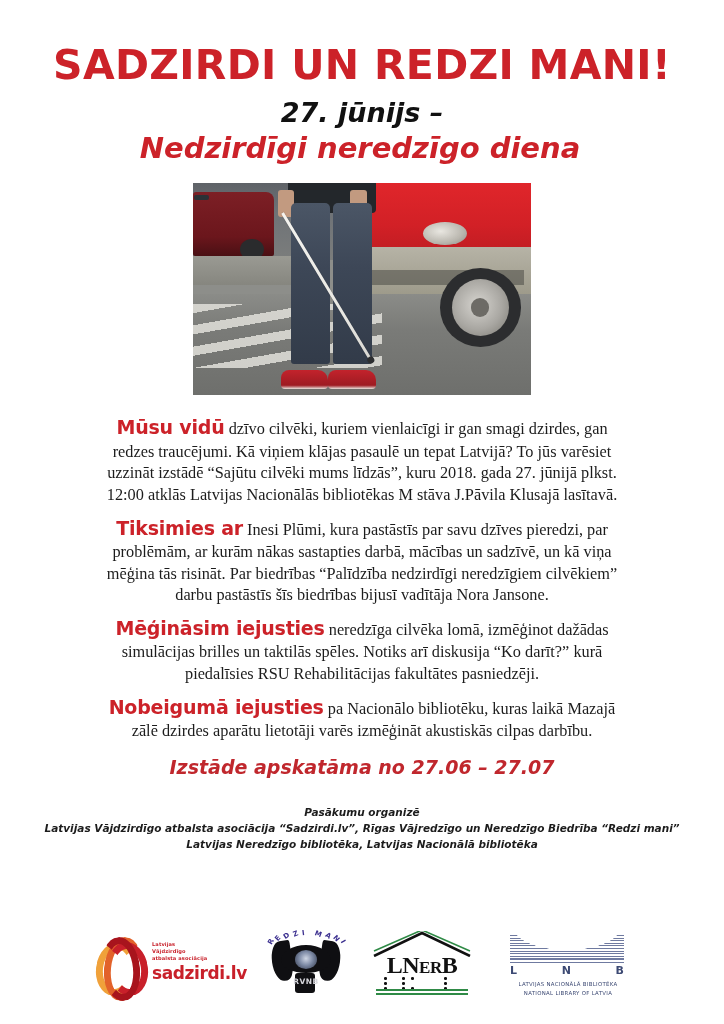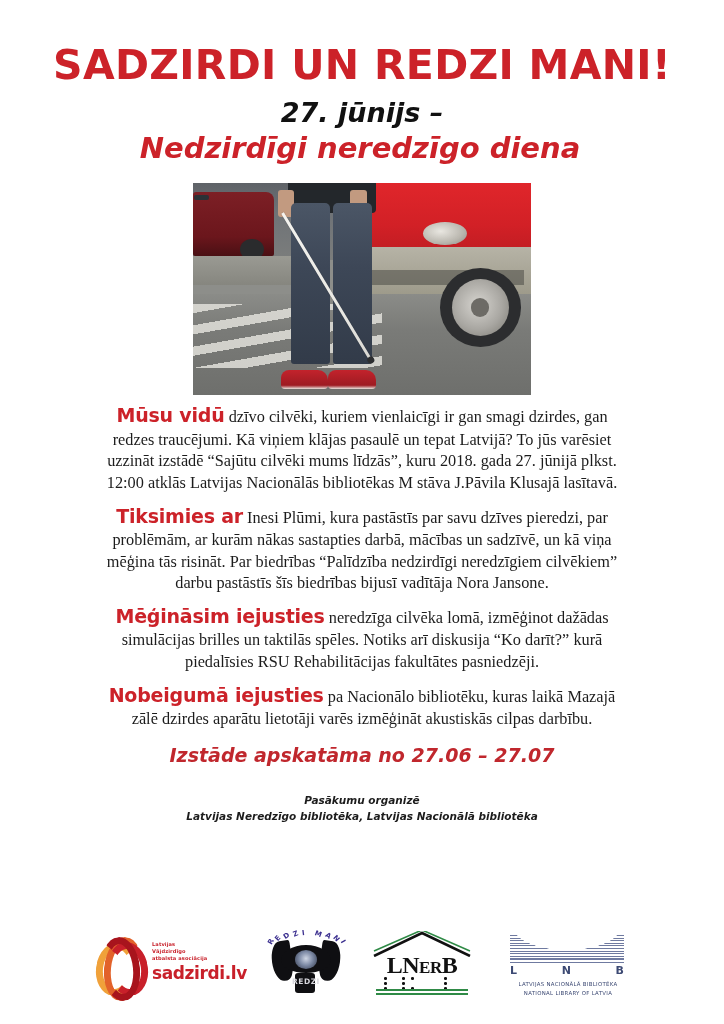--- a/index.html
+++ b/index.html
@@ -174,21 +174,21 @@
     box-shadow: 0 0 1px rgba(0,0,0,.35);
   }
   .ph-cane-tip {
     position: absolute; left: -2px; bottom: -5px; width: 7px; height: 7px;
     background: #2d2e30; border-radius: 50%;
   }
 
   
   .body-text {
     width: 520px;
-    margin: 8px auto 0 auto;
+    margin: 20px auto 0 auto;
     text-align: center;
   }
   .para {
     font-family: "Liberation Serif", serif;
     font-size: 16.3px;
     line-height: 1.33;
     color: #1c1c1c;
     margin: 0 0 10px 0;
     text-align: center;
   }
@@ -399,20 +399,21 @@
 
     <p class="para">
       <span class="lead">Nobeigumā iejusties</span><span> pa Nacionālo bibliotēku, kuras laikā Mazajā zālē dzirdes aparātu lietotāji varēs izmēģināt akustiskās cilpas darbību.</span>
     </p>
 
     <div class="dates">Izstāde apskatāma no 27.06 – 27.07</div>
   </div>
 
   <div class="organizers">
     <div>Pasākumu organizē</div>
+    <div>Latvijas Vājdzirdīgo atbalsta asociācija “Sadzirdi.lv”, Rīgas Vājredzīgo un Neredzīgo Biedrība “Redzi mani”</div>
     <div>Latvijas Neredzīgo bibliotēka, Latvijas Nacionālā bibliotēka</div>
   </div>
 
   <div class="logos">
 
     <div class="logo logo-sadzirdi">
       <div class="sz-mark">
         <span class="sz-arc sz-a1"></span>
         <span class="sz-arc sz-a2"></span>
         <span class="sz-arc sz-a3"></span>
@@ -429,21 +430,21 @@
     </div>
 
     <div class="logo logo-rvnb">
       <div class="rv-arc"><span style="transform: rotate(-61deg); transform-origin: 50% 260%;">R</span><span style="transform: rotate(-47.4444deg); transform-origin: 50% 260%;">E</span><span style="transform: rotate(-33.8889deg); transform-origin: 50% 260%;">D</span><span style="transform: rotate(-20.3333deg); transform-origin: 50% 260%;">Z</span><span style="transform: rotate(-6.77778deg); transform-origin: 50% 260%;">I</span><span style="transform: rotate(6.77778deg); transform-origin: 50% 260%;">&nbsp;</span><span style="transform: rotate(20.3333deg); transform-origin: 50% 260%;">M</span><span style="transform: rotate(33.8889deg); transform-origin: 50% 260%;">A</span><span style="transform: rotate(47.4444deg); transform-origin: 50% 260%;">N</span><span style="transform: rotate(61deg); transform-origin: 50% 260%;">I</span></div>
       <div class="rv-hand-l"></div>
       <div class="rv-hand-r"></div>
       <div class="rv-eye">
         <div class="rv-iris"></div>
       </div>
       <div class="rv-base"></div>
-      <div class="rv-word">REDZI</div>
+      <div class="rv-word">RVNB</div>
     </div>
 
     <div class="logo logo-lnerb">
       <svg class="ln-roof" viewBox="0 0 100 26">
         <path d="M2 25 L50 2 L98 25" fill="none" stroke="#111111" stroke-width="2.6"></path>
         <path d="M2 20 L50 -1 L98 20" fill="none" stroke="#2f8a46" stroke-width="1.6"></path>
       </svg>
       <div class="ln-word"><span>LN</span><span class="sm">ER</span><span>B</span></div>
       <div class="ln-braille">
         <span class="ln-dot" style="left:4px;top:0"></span>

